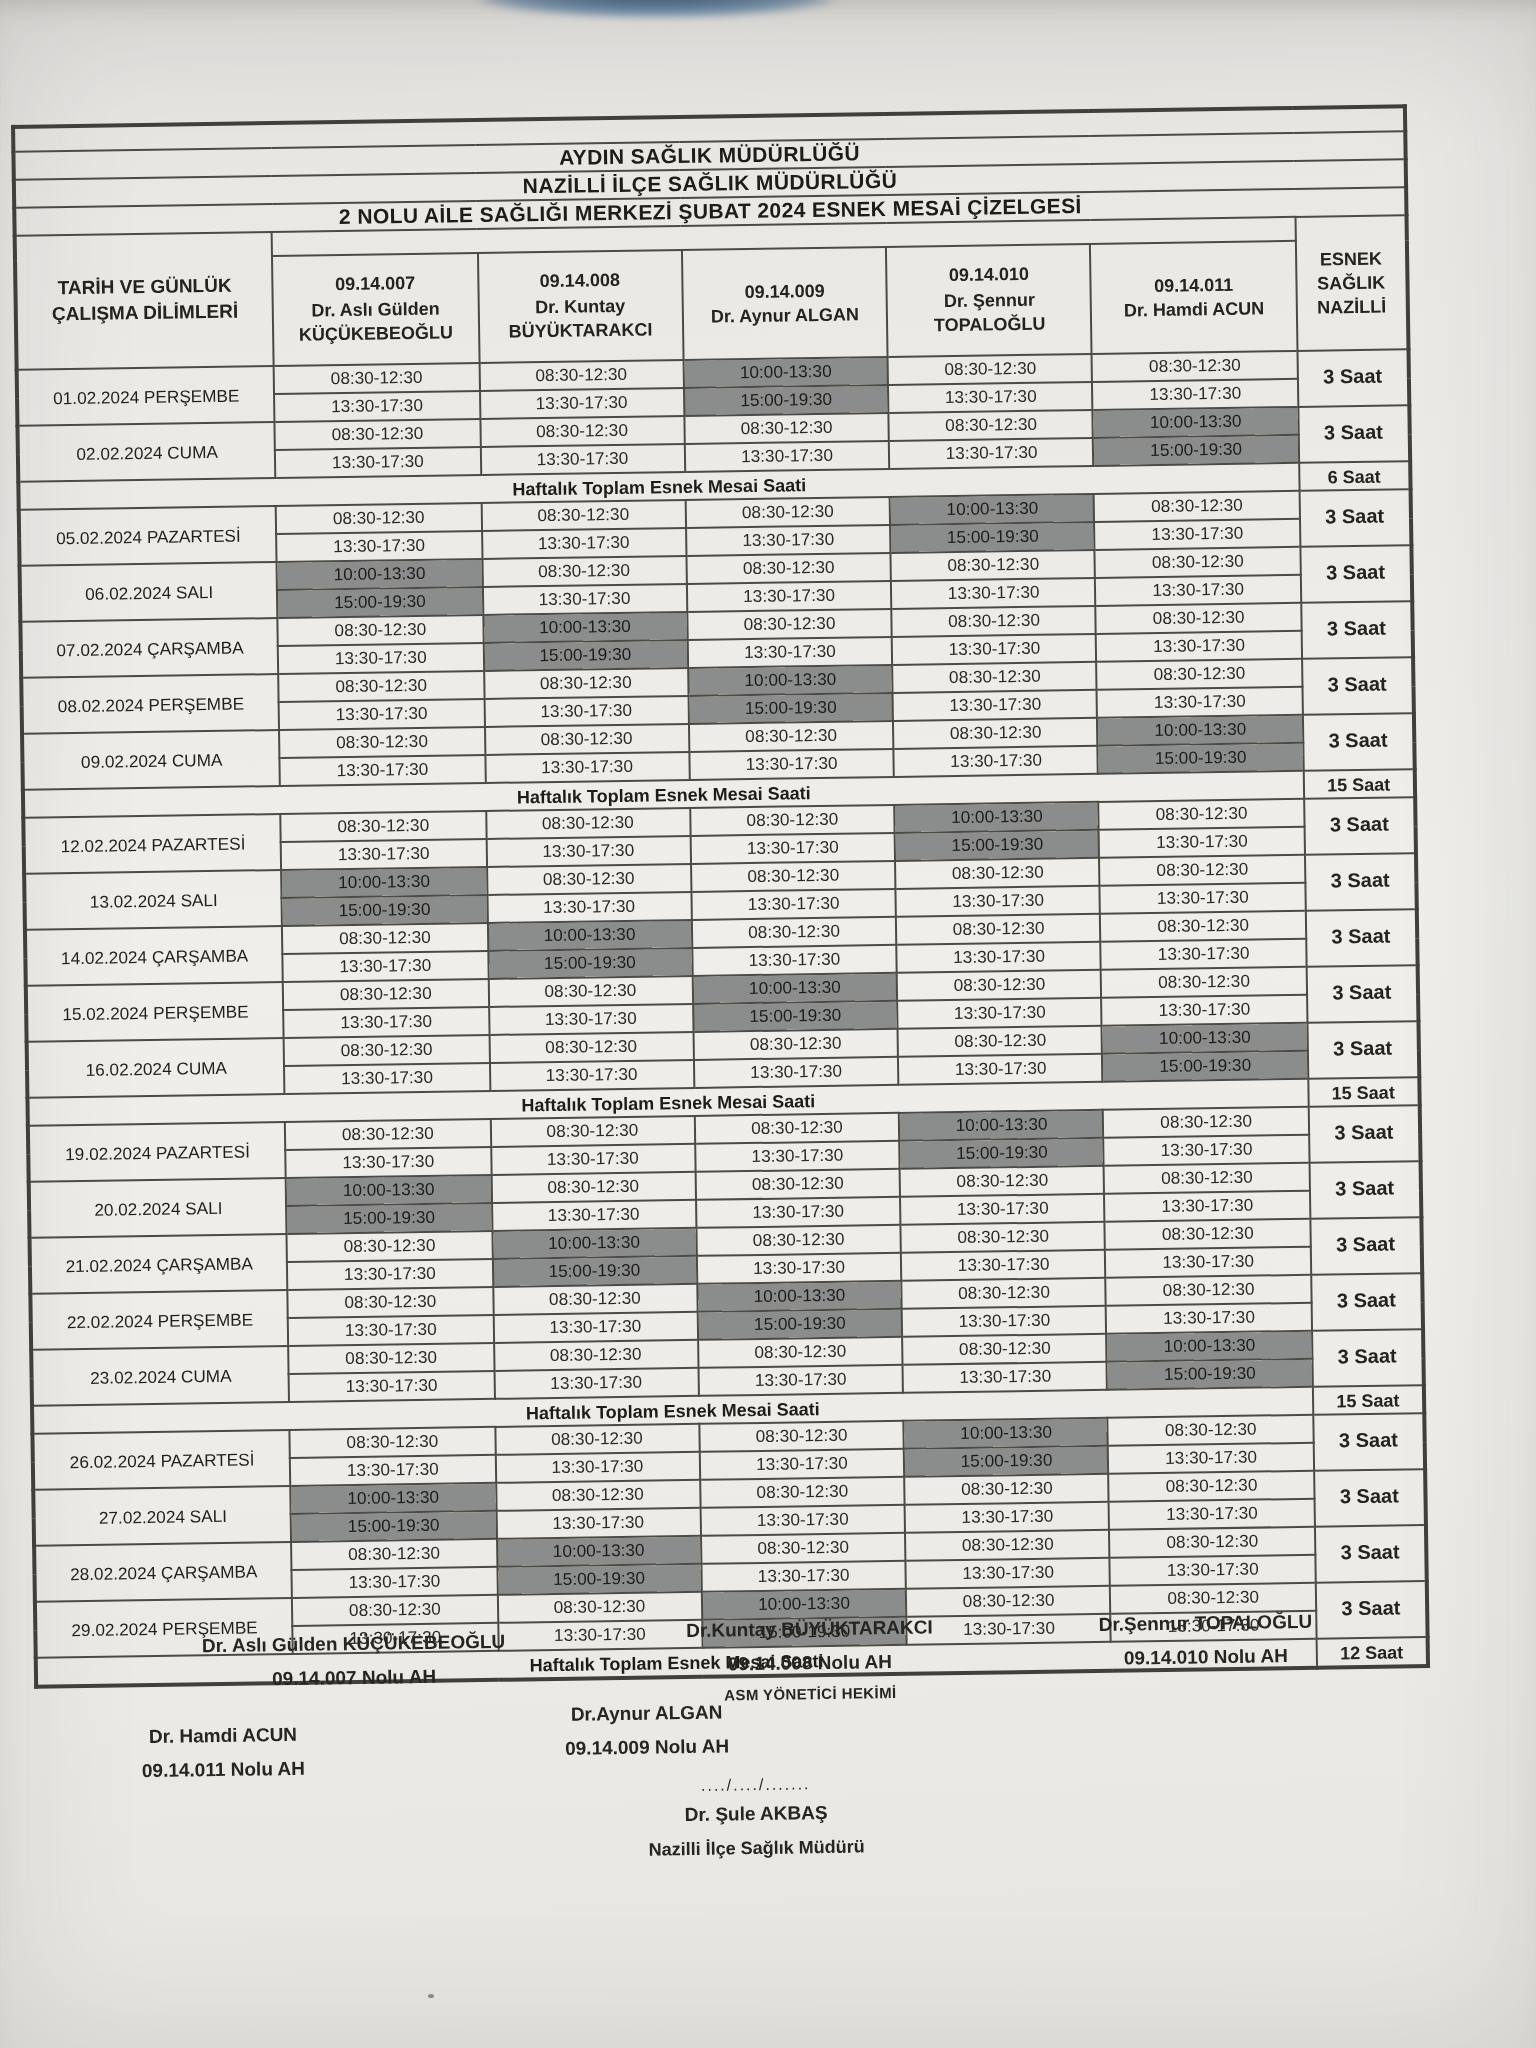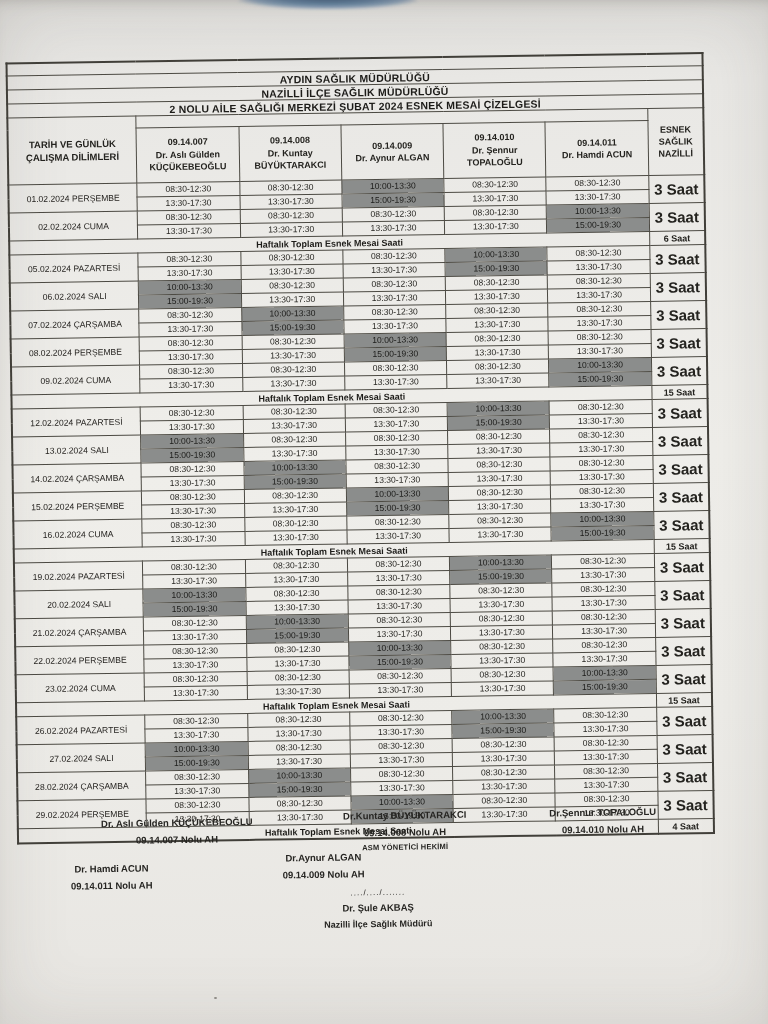--- a/index.html
+++ b/index.html
@@ -47,21 +47,21 @@
   .cell-datehdr{font-size:9.5px;font-weight:600;line-height:13px;}
   .cell-esnekhdr{font-size:9px;font-weight:600;line-height:12px;margin-left:36px;}
   .cell-dochdr{height:54px;font-size:9px;font-weight:600;line-height:12.5px;}
   .doc-code{font-weight:600;}
   .cell-date{
     text-align:left;vertical-align:bottom;
     font-size:8.6px;font-weight:500;padding:0 0 2px 4px;color:#211f1c;
   }
   .cell-time{height:13px;font-size:8.6px;line-height:13px;color:#2a2925;}
   .cell-time.flex{background:#8b8d8c;color:#1c1c1a;}
-  .cell-saat{font-size:15px;font-weight:bold;}
+  .cell-saat{font-size:10px;font-weight:bold;}
   .cell-weeklabel{height:13px;text-align:left;font-size:9px;font-weight:bold;padding-left:3px;color:#1d1c19;}
   .cell-weektotal{font-size:9px;font-weight:bold;}
   .sig{position:absolute;transform:translateX(-50%);text-align:center;color:#262522;}
   .sig div{font-size:9.5px;line-height:17px;font-weight:600;}
   .sig div:nth-child(3){font-size:7.5px;line-height:13px;font-weight:600;letter-spacing:.2px;}
   .sig-0{left:172px;top:816px;}
   .sig-1{left:400px;top:812px;}
   .sig-2{left:598px;top:812px;}
   .sig-3{left:106px;top:861px;}
   .sig-4{left:318px;top:853px;}
@@ -486,21 +486,21 @@
         </tr>
         <tr>
           <td class="cell-time">13:30-17:30</td>
           <td class="cell-time">13:30-17:30</td>
           <td class="cell-time flex">15:00-19:30</td>
           <td class="cell-time">13:30-17:30</td>
           <td class="cell-time">13:30-17:30</td>
         </tr>
         <tr>
           <td class="cell-weeklabel" colspan="6">Haftalık Toplam Esnek Mesai Saati</td>
-          <td class="cell-weektotal">4 Saat</td>
+          <td class="cell-weektotal">12 Saat</td>
         </tr>
       </tbody>
     </table>
 
   <div class="sig sig-0">
       <div>Dr. Aslı Gülden KÜÇÜKEBEOĞLU</div>
       <div>09.14.007 Nolu AH</div>
     </div>
   <div class="sig sig-1">
       <div>Dr.Kuntay BÜYÜKTARAKCI</div>

